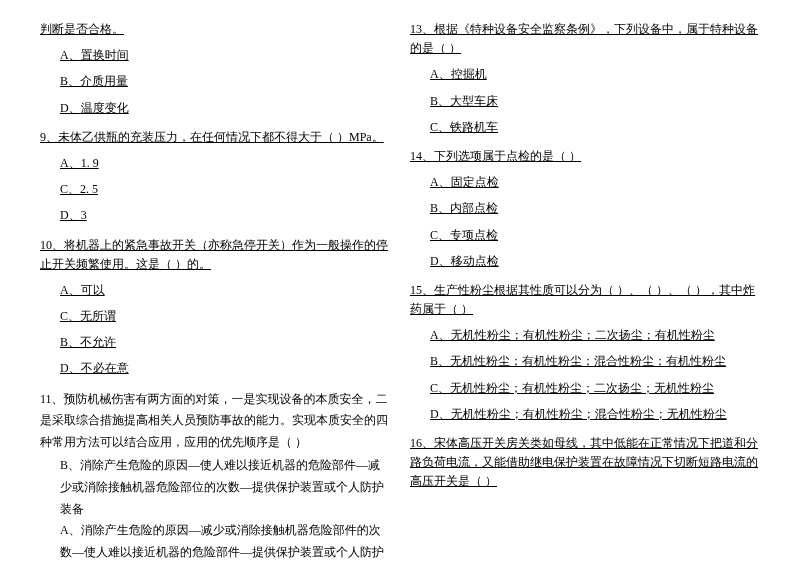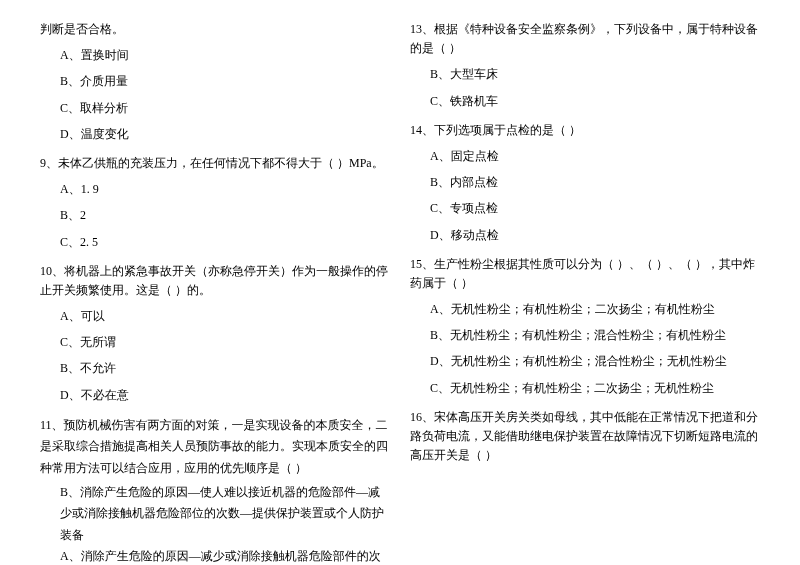--- a/index.html
+++ b/index.html
@@ -22,20 +22,21 @@
     .two-col {
       display: flex;
       gap: 20px;
     }
     .col {
       flex: 1;
     }
     .question {
       margin-bottom: 10px;
       line-height: 1.6;
+      text-decoration: underline;
     }
     .question-text {
       text-indent: 0;
       margin-bottom: 2px;
     }
     .option {
       padding-left: 20px;
       line-height: 1.6;
       margin-top: 7px;
     }
@@ -53,29 +54,28 @@
 
 <div class="page">
   <div class="two-col">
 
     <div class="col">
 
       <div class="question">
         <div class="question-text">判断是否合格。</div>
         <div class="option">A、置换时间</div>
         <div class="option">B、介质用量</div>
-        <div class="option">C、取样分析</div>
         <div class="option">D、温度变化</div>
       </div>
 
       <div class="question">
         <div class="question-text">9、未体乙供瓶的充装压力，在任何情况下都不得大于（    ）MPa。</div>
         <div class="option">A、1. 9</div>
-        <div class="option">B、2</div>
         <div class="option">C、2. 5</div>
+        <div class="option">D、3</div>
       </div>
 
       <div class="question">
         <div class="question-text">10、将机器上的紧急事故开关（亦称急停开关）作为一般操作的停止开关频繁使用。这是（    ）的。</div>
         <div class="option">A、可以</div>
         <div class="option">C、无所谓</div>
         <div class="option">B、不允许</div>
         <div class="option">D、不必在意</div>
       </div>
 
@@ -87,38 +87,39 @@
 
       </div>
 
     </div>
 
     <div class="col">
 
 
       <div class="question">
         <div class="question-text">13、根据《特种设备安全监察条例》，下列设备中，属于特种设备的是（    ）</div>
+        <div class="option">A、控掘机</div>
         <div class="option">B、大型车床</div>
         <div class="option">C、铁路机车</div>
       </div>
 
       <div class="question">
         <div class="question-text">14、下列选项属于点检的是（    ）</div>
         <div class="option">A、固定点检</div>
         <div class="option">B、内部点检</div>
         <div class="option">C、专项点检</div>
         <div class="option">D、移动点检</div>
       </div>
 
       <div class="question">
         <div class="question-text">15、生产性粉尘根据其性质可以分为（    ）、（    ）、（    ），其中炸药属于（    ）</div>
         <div class="option">A、无机性粉尘；有机性粉尘；二次扬尘；有机性粉尘</div>
         <div class="option">B、无机性粉尘；有机性粉尘；混合性粉尘；有机性粉尘</div>
+        <div class="option">C、无机性粉尘；有机性粉尘；二次扬尘；无机性粉尘</div>
         <div class="option">D、无机性粉尘；有机性粉尘；混合性粉尘；无机性粉尘</div>
-        <div class="option">C、无机性粉尘；有机性粉尘；二次扬尘；无机性粉尘</div>
       </div>
 
       <div class="question">
         <div class="question-text">16、宋体高压开关房关类如母线，其中低能在正常情况下把道和分路负荷电流，又能借助继电保护装置在故障情况下切断短路电流的高压开关是（    ）</div>
 
       </div>
 
     </div>
   </div>
 

